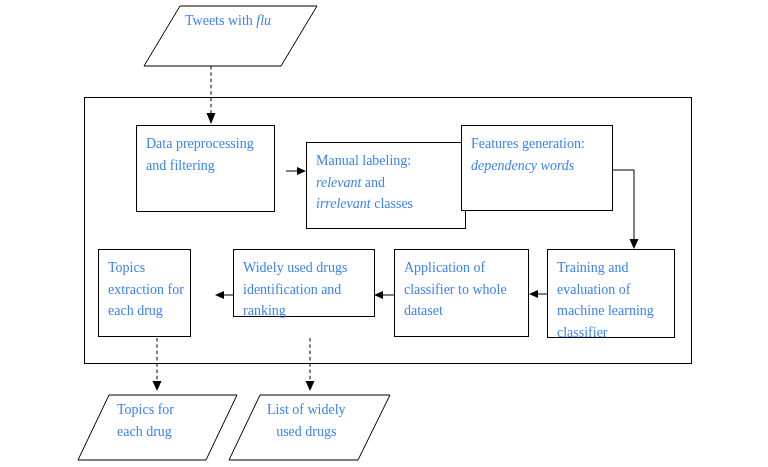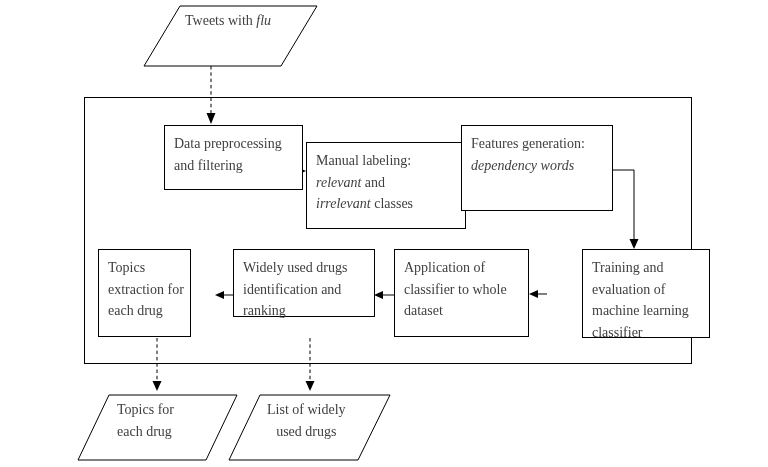--- a/index.html
+++ b/index.html
@@ -4,21 +4,21 @@
 <style>
   html, body { margin: 0; padding: 0; background: #ffffff; }
   .canvas {
     position: relative;
     width: 768px;
     height: 467px;
     background: #ffffff;
     font-family: "Liberation Serif", "DejaVu Serif", serif;
     font-size: 14px;
     line-height: 21.5px;
-    color: #404040;
+    color: #3b82f6;
     overflow: hidden;
   }
   .overlay {
     position: absolute;
     left: 0; top: 0;
     width: 768px; height: 467px;
     pointer-events: none;
   }
   .shape { fill: #ffffff; stroke: #000000; stroke-width: 1; }
   .wire  { stroke: #000000; stroke-width: 1; fill: none; }
@@ -85,37 +85,37 @@
     <line class="dash" x1="310" y1="338" x2="310" y2="381"></line>
     <polygon class="head" points="310,391 305.5,381 314.5,381"></polygon>
   </svg>
 
   <div class="outer-rect"></div>
 
   <div class="flabel" style="left:185px; top:10px;">
     <div class="line"><span>Tweets with</span> <span class="it">flu</span></div>
   </div>
 
-  <div class="box" style="left:164px; top:125px; width:139px; height:65px;">
+  <div class="box" style="left:136px; top:125px; width:139px; height:87px;">
     <div class="line">Data preprocessing</div>
     <div class="line">and filtering</div>
   </div>
 
   <div class="box" style="left:306px; top:142px; width:160px; height:87px;">
     <div class="line">Manual labeling:</div>
     <div class="line"><span class="it">relevant</span> <span>and</span></div>
     <div class="line"><span class="it">irrelevant</span> <span>classes</span></div>
   </div>
 
   <div class="box" style="left:461px; top:125px; width:152px; height:86px;">
     <div class="line">Features generation:</div>
     <div class="line it">dependency words</div>
   </div>
 
-  <div class="box" style="left:547px; top:249px; width:128px; height:89px;margin-left:35px;">
+  <div class="box" style="left:547px; top:249px; width:128px; height:89px;">
     <div class="line">Training and</div>
     <div class="line">evaluation of</div>
     <div class="line">machine learning</div>
     <div class="line">classifier</div>
   </div>
 
   <div class="box" style="left:394px; top:249px; width:135px; height:88px;">
     <div class="line">Application of</div>
     <div class="line">classifier to whole</div>
     <div class="line">dataset</div>

